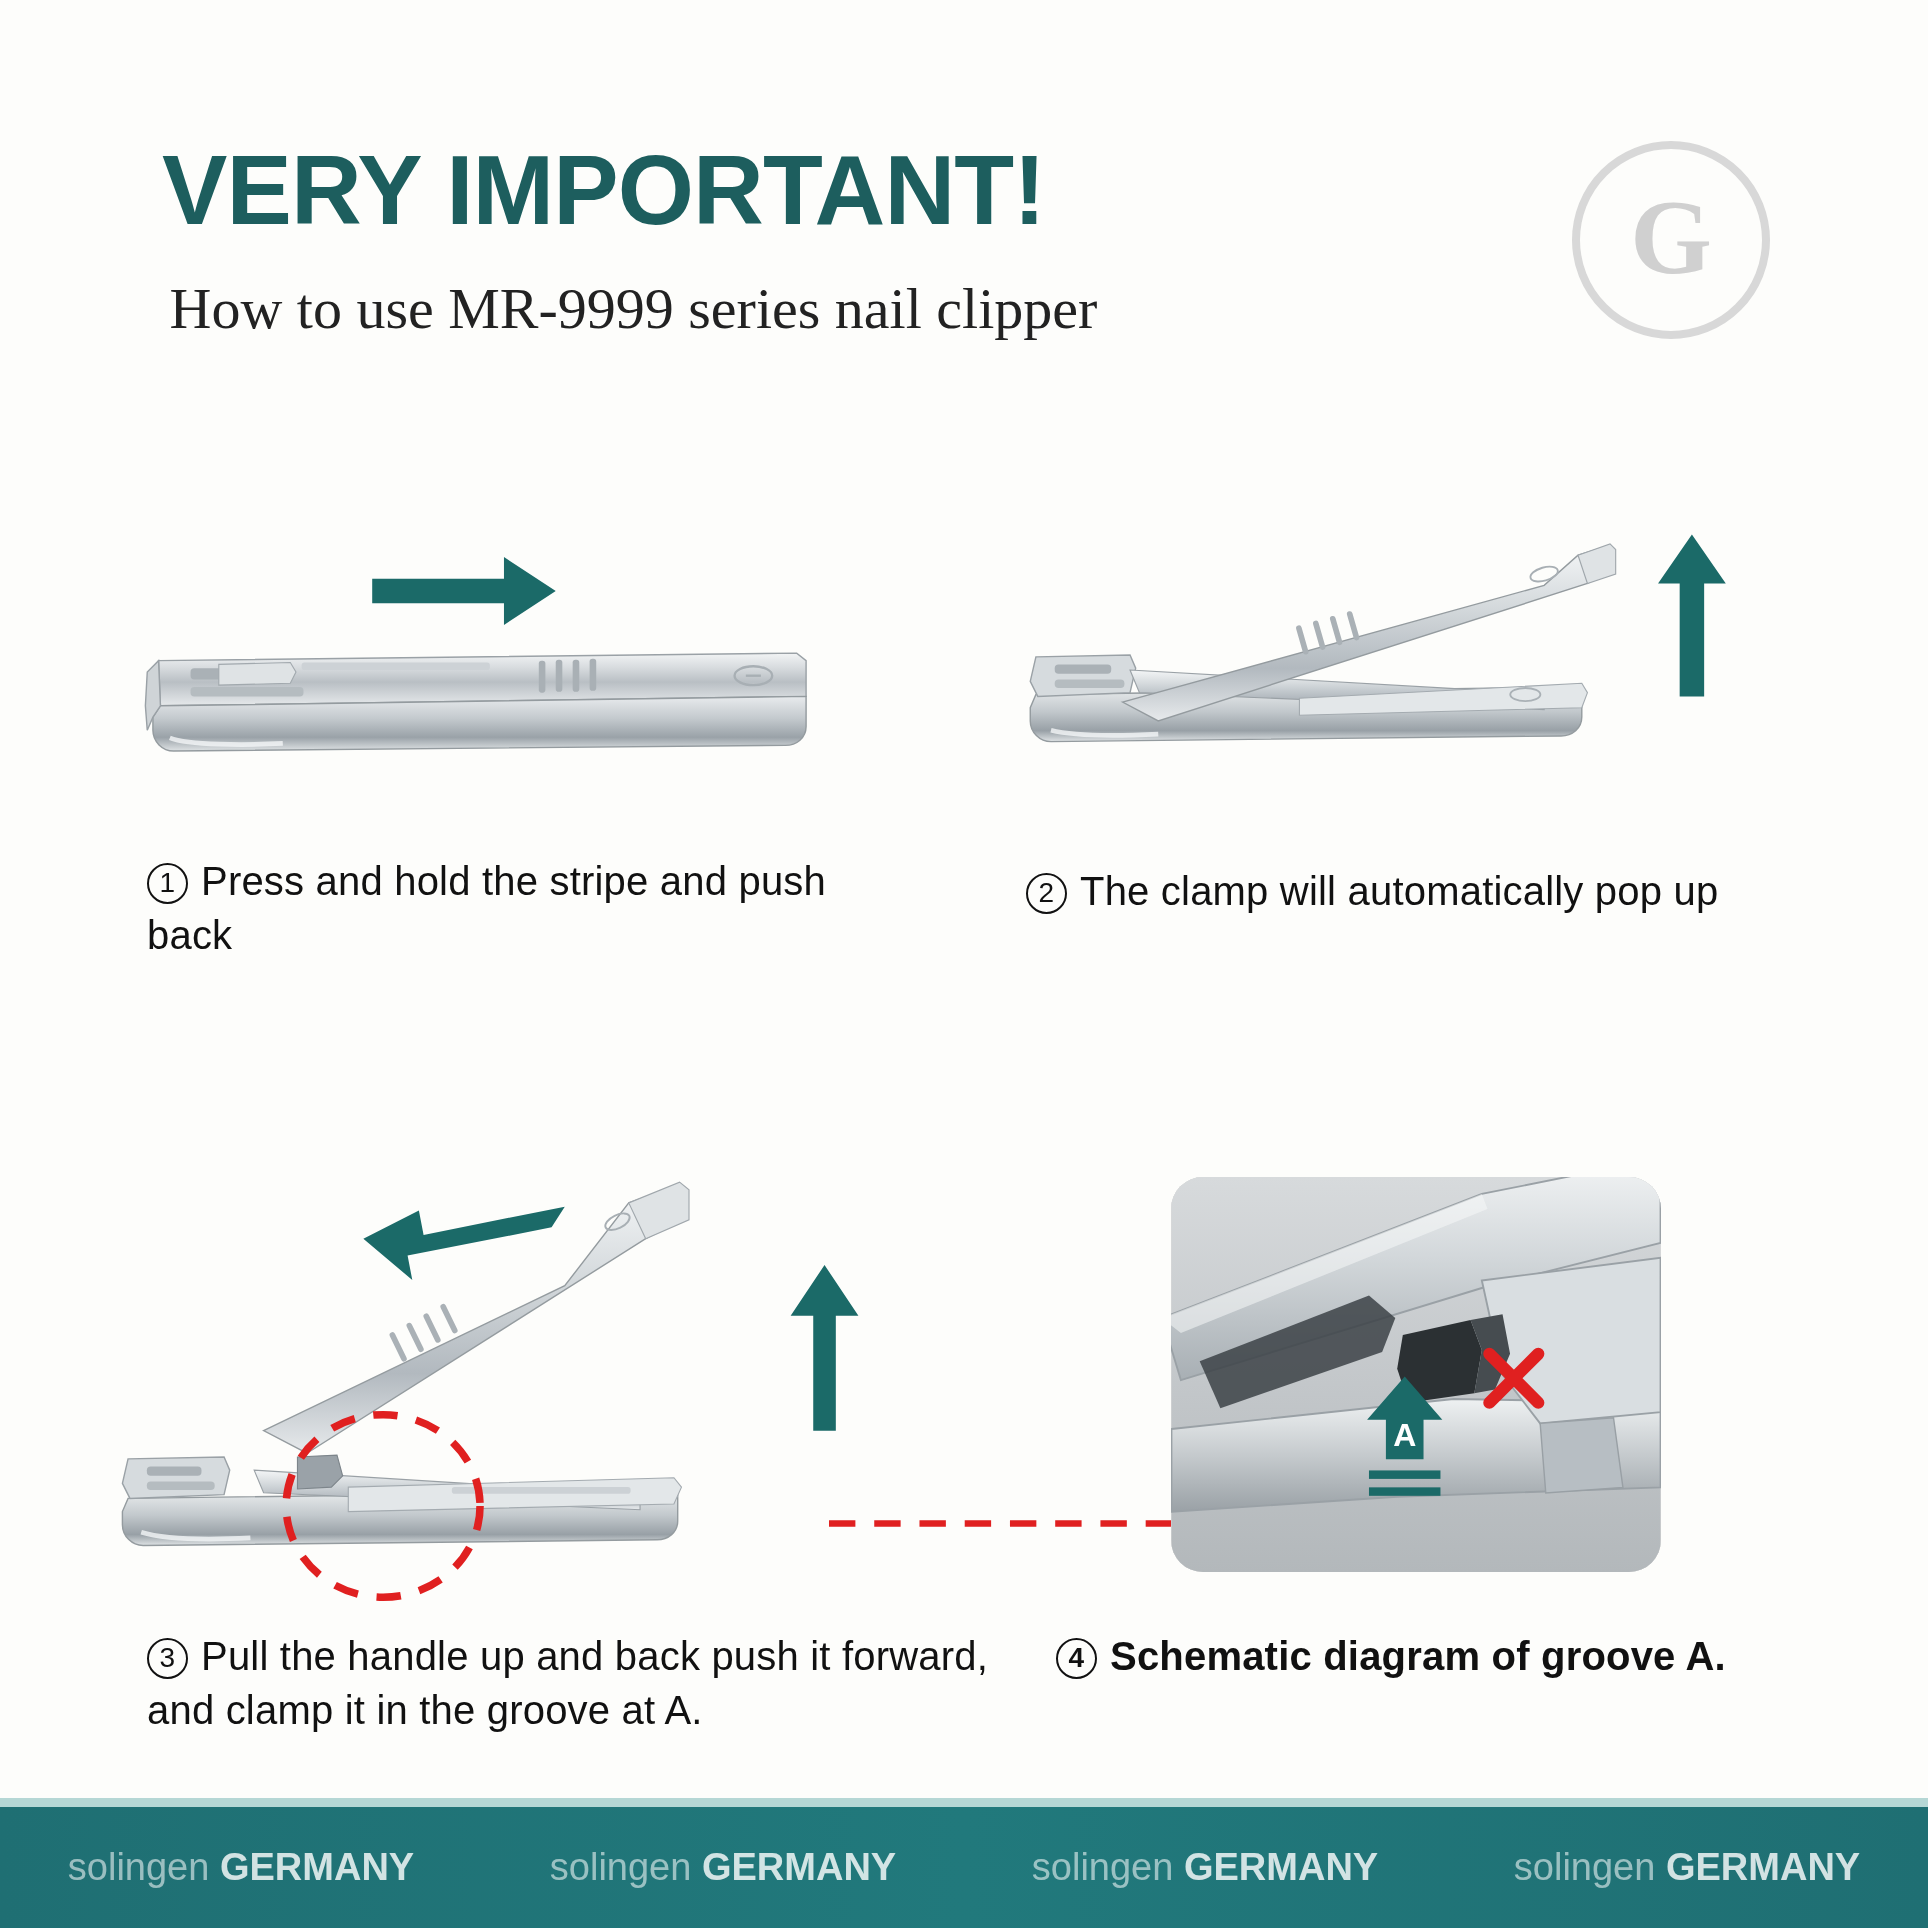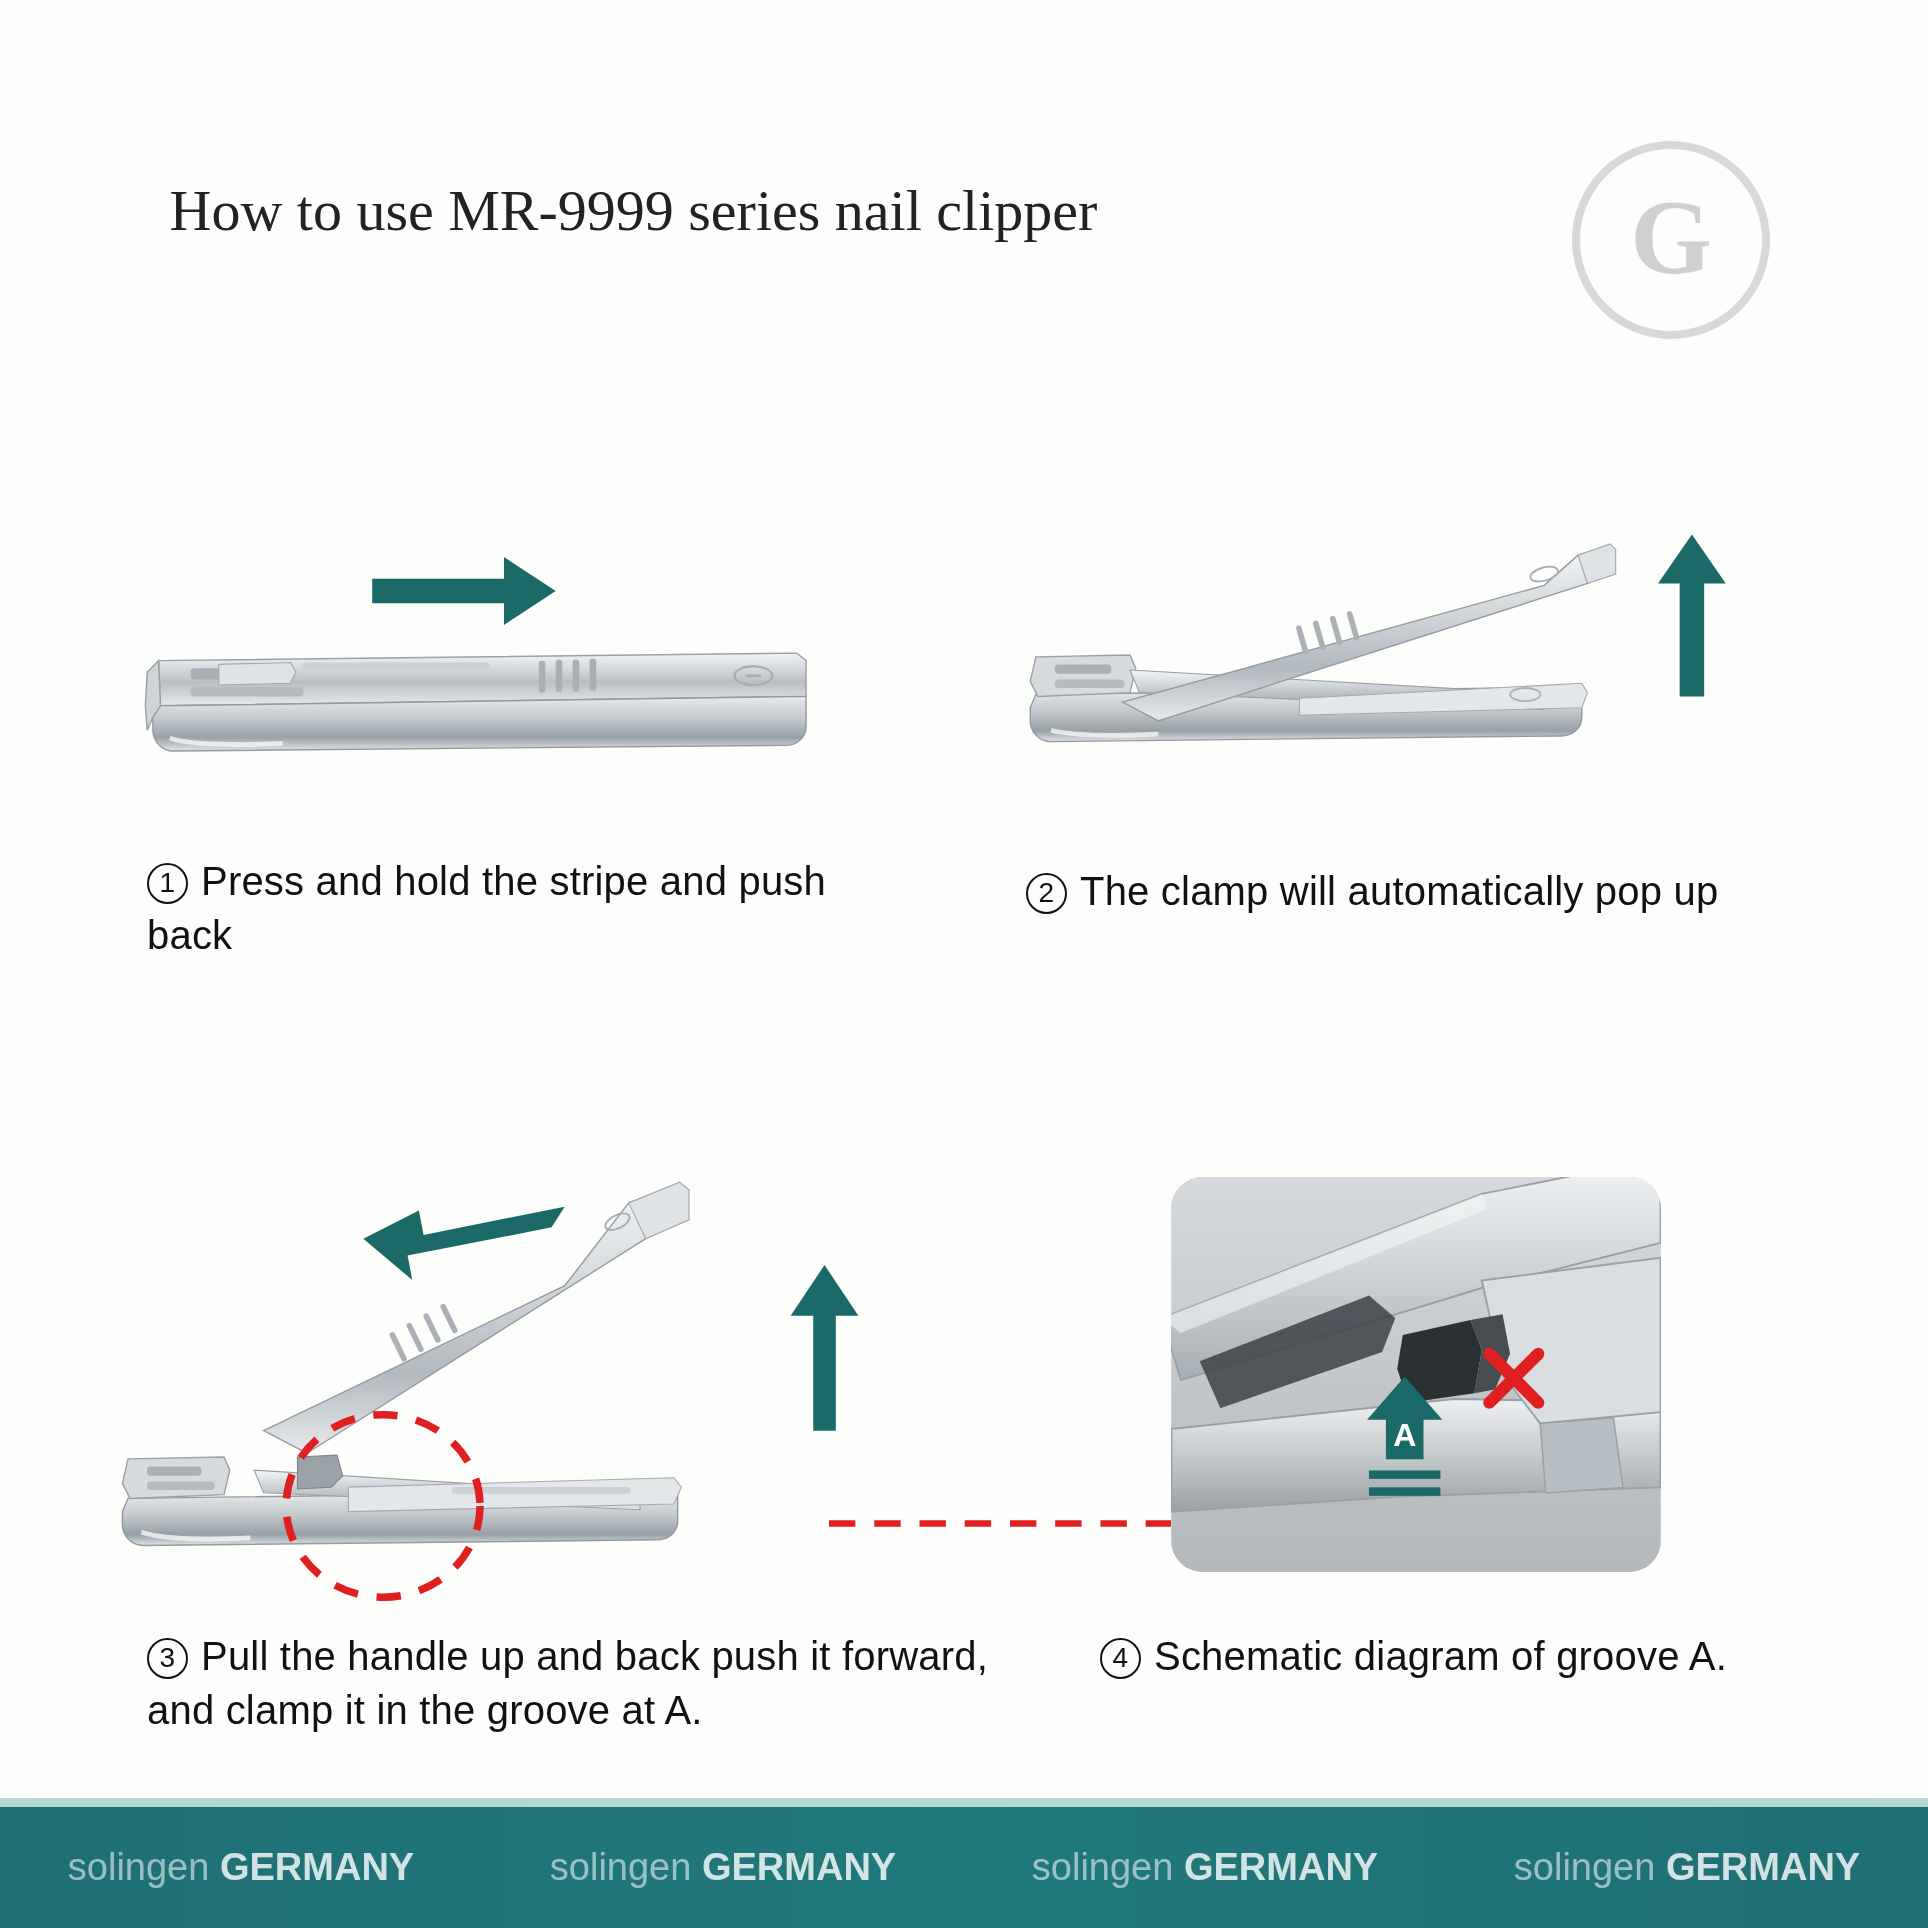--- a/index.html
+++ b/index.html
@@ -139,20 +139,21 @@
     background:#2d8e90;
     opacity:.35;
   }
 </style>
 </head>
 <body>
 
 <div class="page">
 
   <div class="header">
+    <div class="title">VERY IMPORTANT!</div>
     <div class="subtitle">How to use MR-9999 series nail clipper</div>
   </div>
 
   <div class="logo">
     <span>G</span>
   </div>
 
   <div class="steps">
 
     <div class="cell" style="left:132px; top:0px; width:791px; height:320px;">
@@ -361,21 +362,21 @@
           <text x="248" y="286" font-family="Liberation Sans, sans-serif" font-size="34" font-weight="bold" fill="#ffffff" text-anchor="middle">A</text>
         </g>
 
         <g stroke="#e02020" stroke-width="13" stroke-linecap="round">
           <line x1="338" y1="188" x2="390" y2="240"></line>
           <line x1="390" y1="188" x2="338" y2="240"></line>
         </g>
       </svg>
     </div>
 
-    <div class="caption" style="left:1100px; top:1102px; width:782px;">
+    <div class="caption" style="left:1056px; top:1102px; width:782px;font-weight:bold;">
       <span class="num">4</span><span>Schematic diagram of groove A.</span>
     </div>
 
   </div>
 
   <div class="footer-strip-top"></div>
   <div class="footer">
     <div class="footer-item">
       <span>solingen </span><b>GERMANY</b>
     </div>

